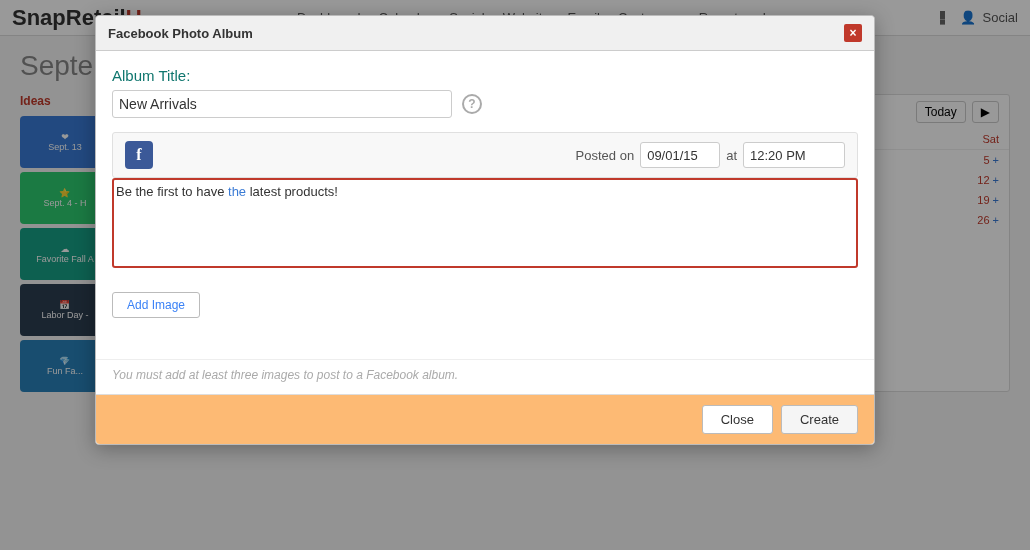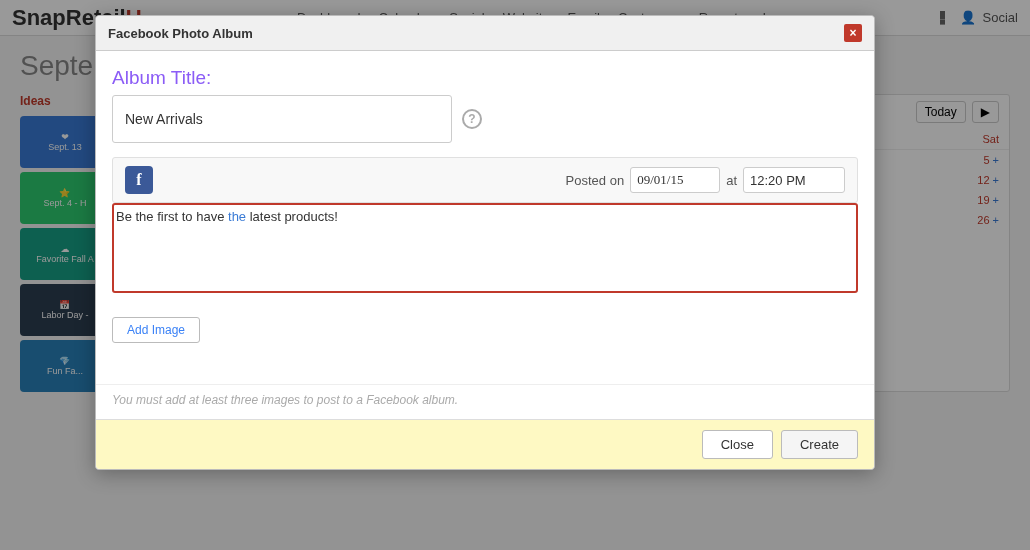--- a/index.html
+++ b/index.html
@@ -166,36 +166,36 @@
       align-items: center;
       justify-content: center;
       font-weight: bold;
     }
     .modal-body {
       padding: 16px 16px 12px;
     }
 
     
     .field-label {
-      font-size: 19px;
-      color: #8b5cf6;
+      font-size: 15px;
+      color: #0f766e;
       margin-bottom: 6px;
     }
     .title-row {
       display: flex;
       align-items: center;
       gap: 10px;
       margin-bottom: 14px;
     }
     .album-title-input {
       width: 340px;
-      height: 48px;
+      height: 28px;
       border: 1px solid #ccc;
       border-radius: 3px;
-      padding: 0 12px;
+      padding: 0 6px;
       font-size: 14px;
       color: #333;
     }
     .help-icon {
       width: 20px;
       height: 20px;
       border: 2px solid #aaa;
       border-radius: 50%;
       display: flex;
       align-items: center;
@@ -231,28 +231,27 @@
     }
     .posted-on-area {
       margin-left: auto;
       display: flex;
       align-items: center;
       gap: 6px;
       font-size: 13px;
       color: #555;
     }
     .date-input {
-      width: 90px;
+      width: 80px;
       height: 26px;
       border: 1px solid #ccc;
       border-radius: 3px;
       padding: 12px 6px;
       font-size: 13px;
       color: #333;
-      font-family: Liberation Serif, serif;
     }
     .time-input {
       width: 102px;
       height: 26px;
       border: 1px solid #ccc;
       border-radius: 3px;
       padding: 0 6px;
       font-size: 13px;
       color: #333;
     }
@@ -290,21 +289,21 @@
     
     .warning-text {
       padding: 8px 16px 12px;
       font-size: 12px;
       color: #aaa;
       font-style: italic;
     }
 
     
     .modal-footer {
-      background: #fef9c3;
+      background: #fdba74;
       border-top: 1px solid #ddd;
       padding: 10px 16px;
       display: flex;
       justify-content: flex-end;
       gap: 8px;
       border-radius: 0 0 4px 4px;
     }
     .btn-close {
       padding: 6px 18px;
       background: #fff;

